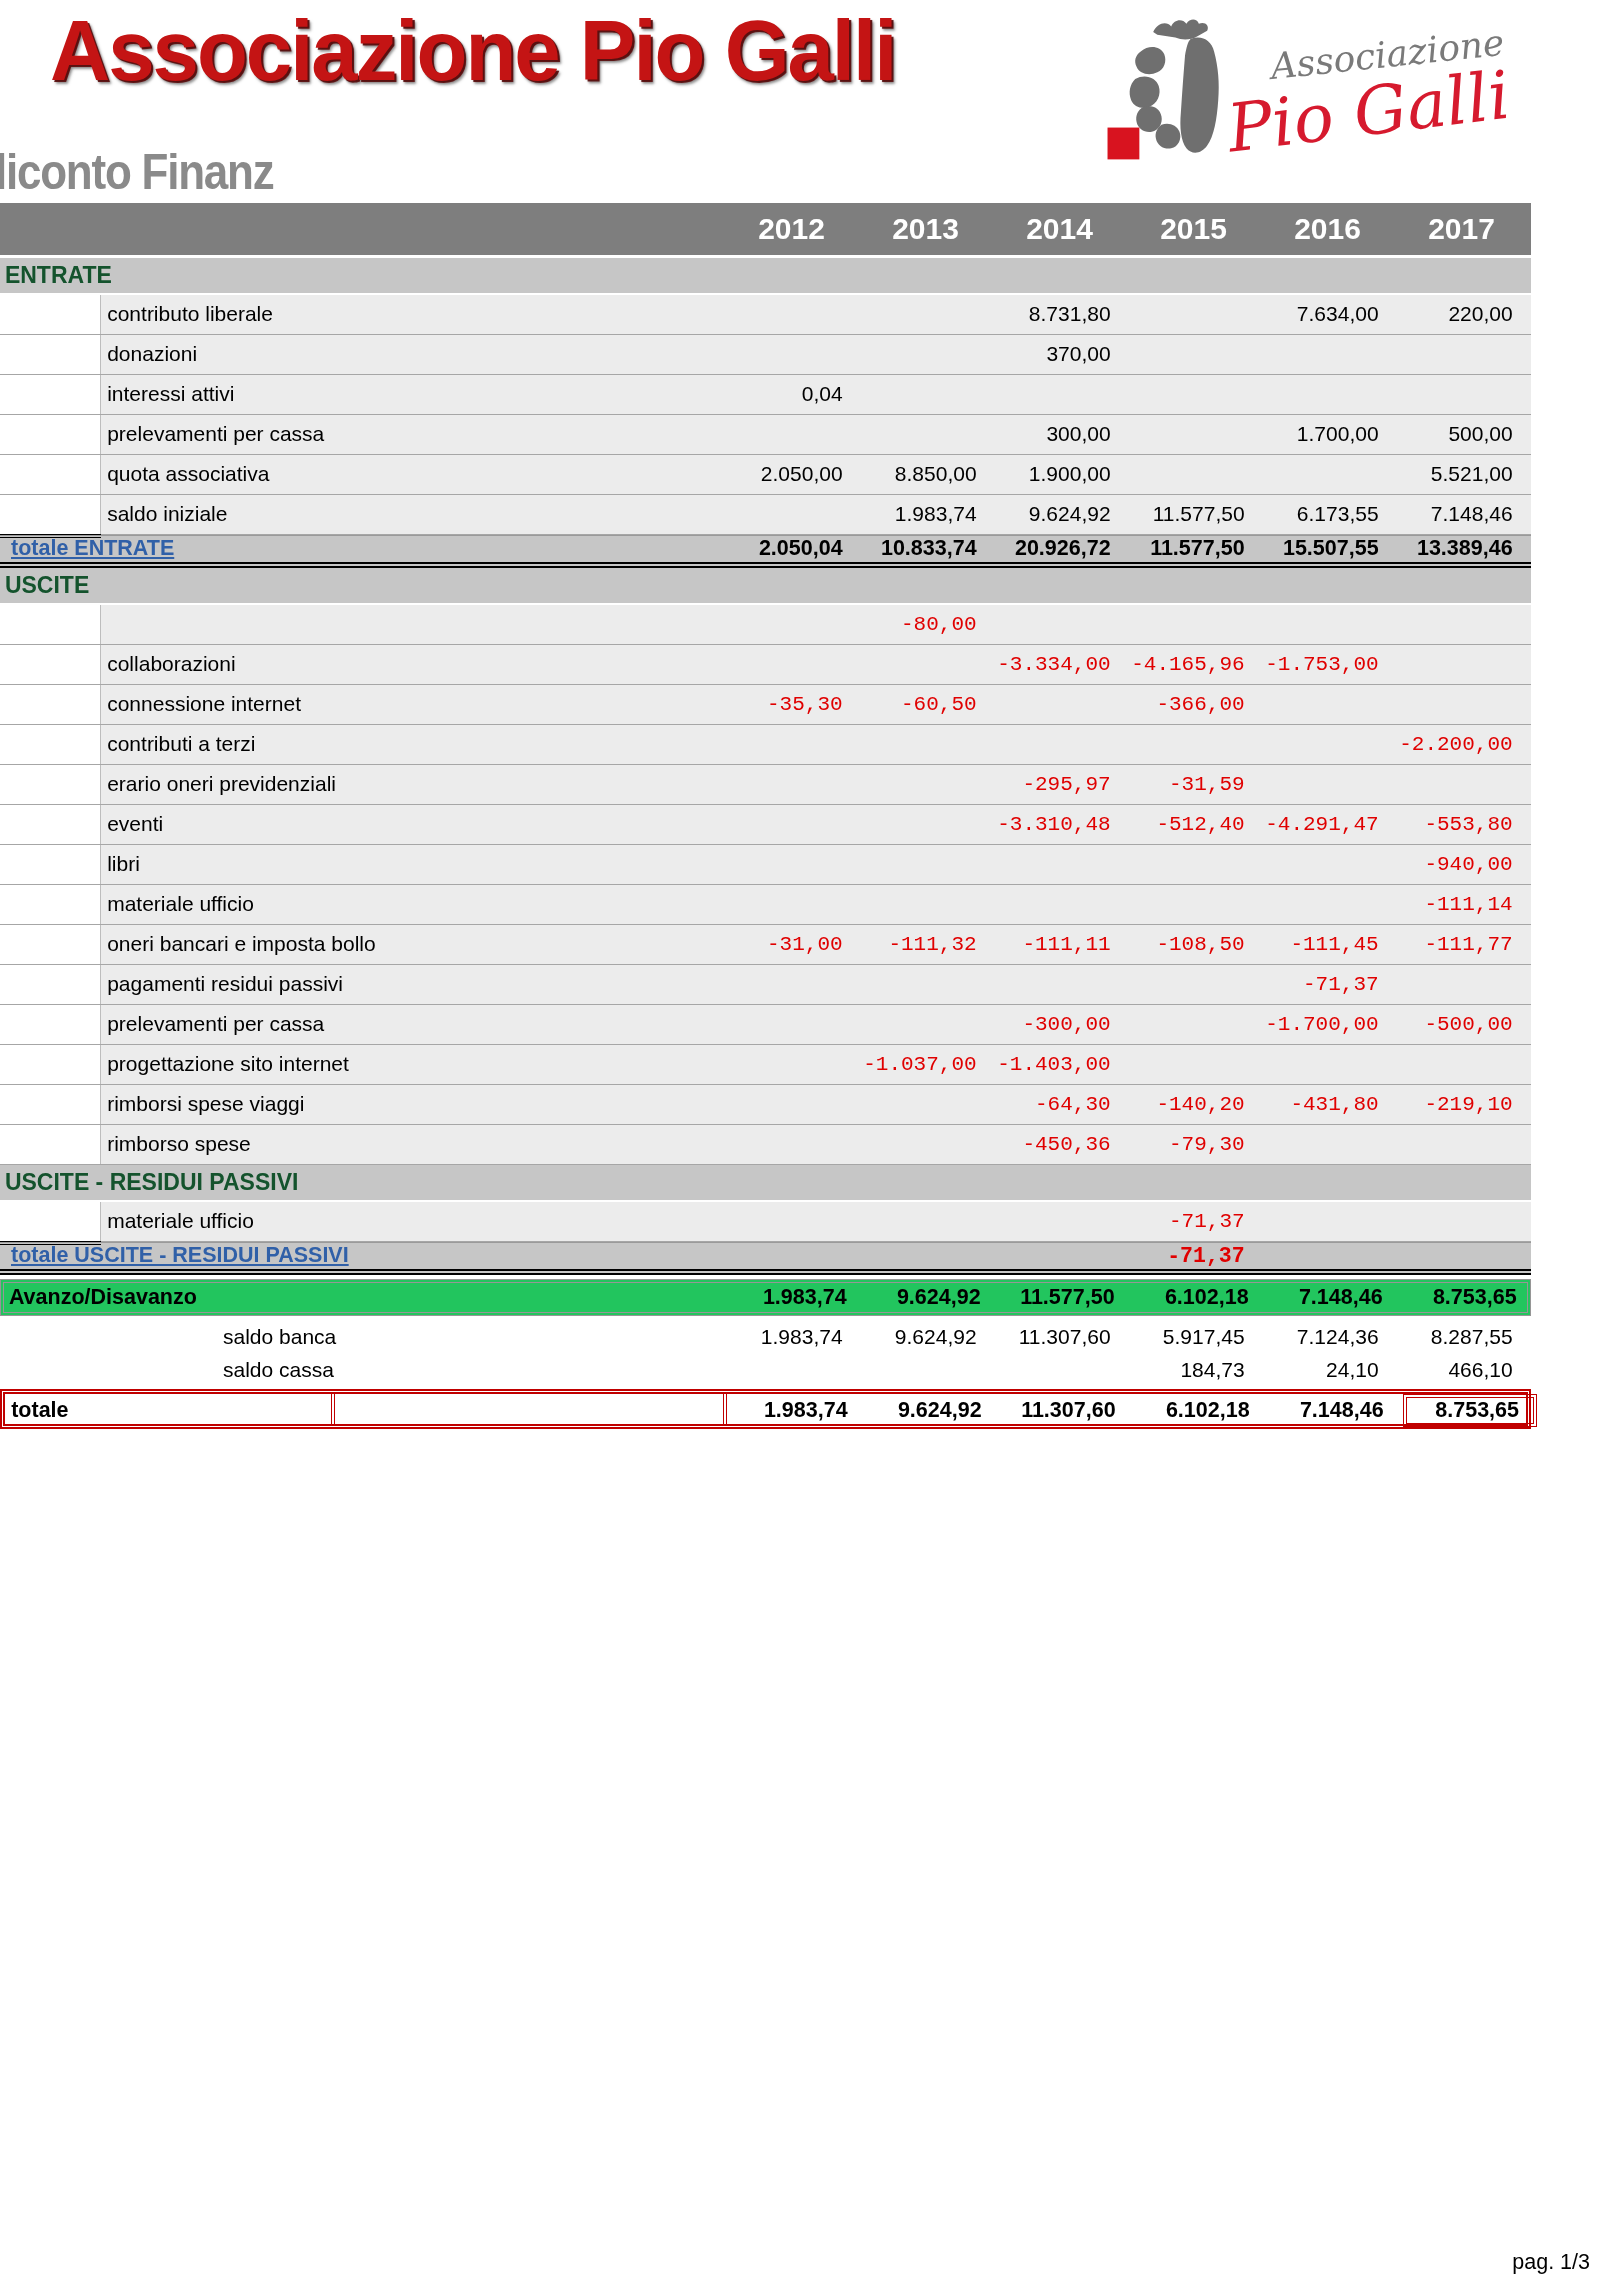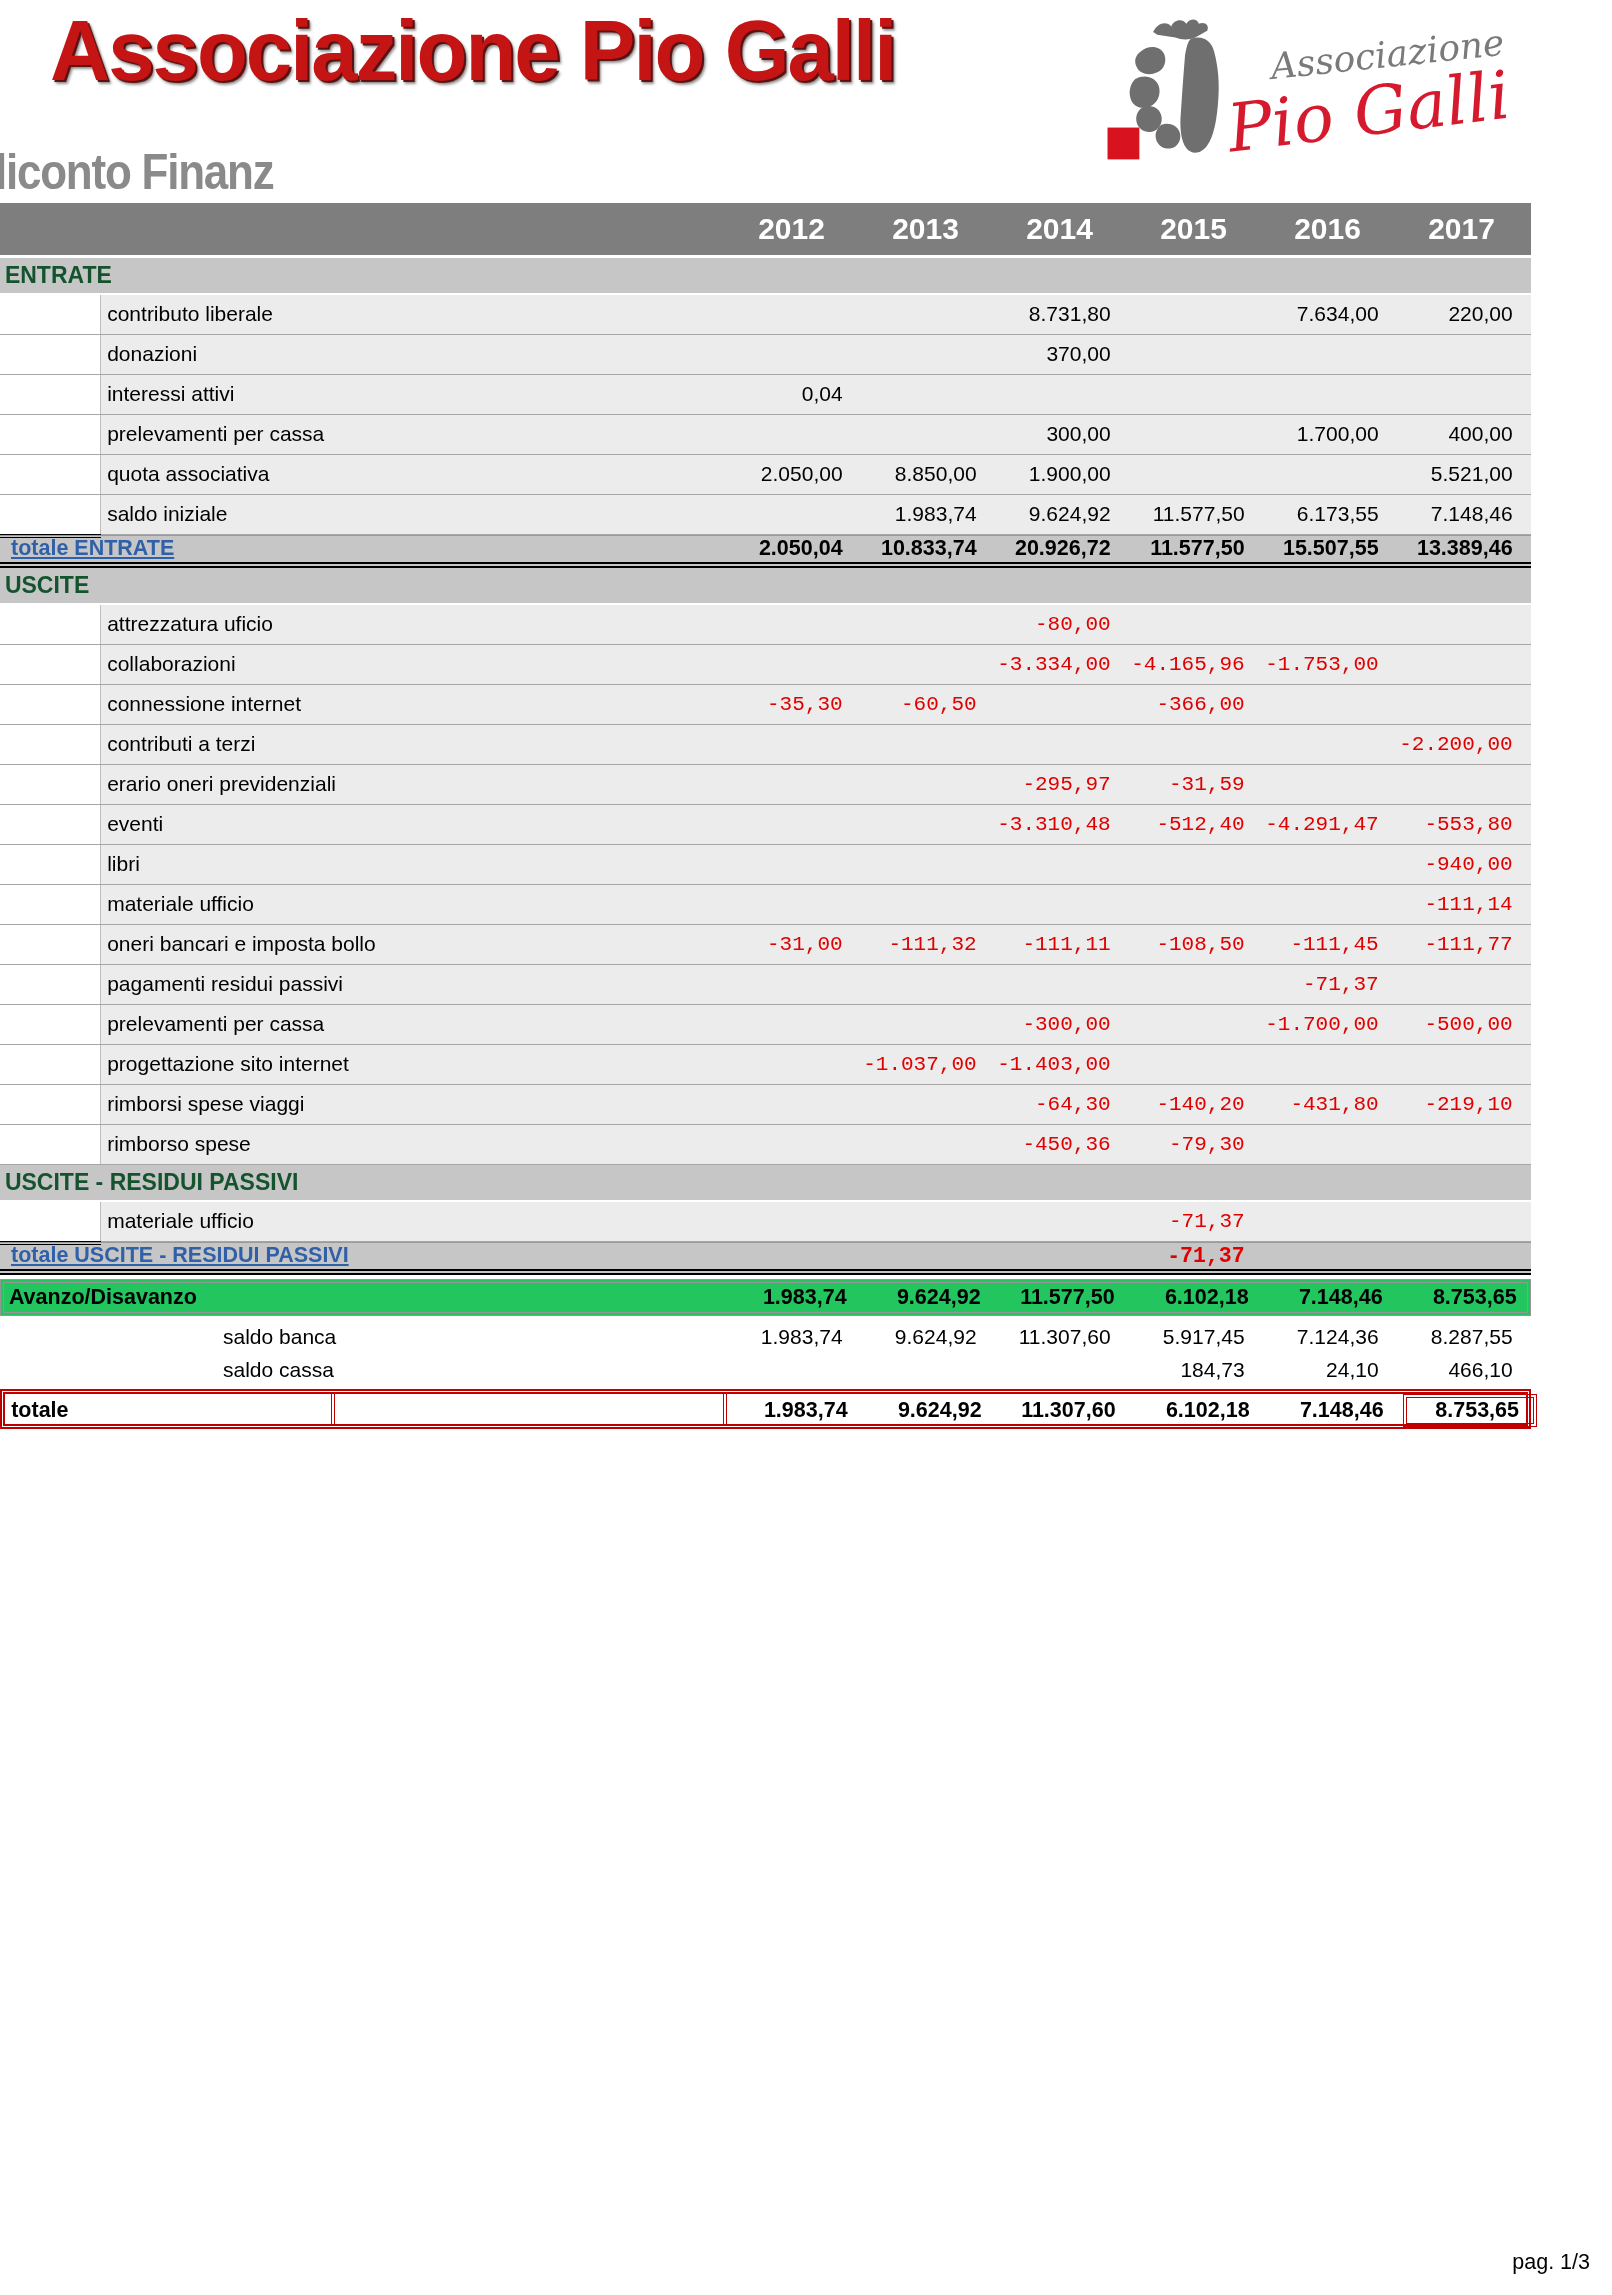--- a/index.html
+++ b/index.html
@@ -220,21 +220,21 @@
         <div class="val"></div>
       </div>
       <div class="grid item-row">
         <div class="left-box"></div>
         <div class="lbl">prelevamenti per cassa</div>
         <div class="val"></div>
         <div class="val"></div>
         <div class="val">300,00</div>
         <div class="val"></div>
         <div class="val">1.700,00</div>
-        <div class="val">400,00</div>
+        <div class="val">500,00</div>
       </div>
       <div class="grid item-row">
         <div class="left-box"></div>
         <div class="lbl">quota associativa</div>
         <div class="val">2.050,00</div>
         <div class="val">8.850,00</div>
         <div class="val">1.900,00</div>
         <div class="val"></div>
         <div class="val"></div>
         <div class="val">5.521,00</div>
@@ -254,21 +254,20 @@
         <div class="val">2.050,04</div>
         <div class="val">10.833,74</div>
         <div class="val">20.926,72</div>
         <div class="val">11.577,50</div>
         <div class="val">15.507,55</div>
         <div class="val">13.389,46</div>
       </div>
       <div class="section-band">USCITE</div>
       <div class="grid item-row">
         <div class="left-box"></div>
-        <div class="lbl">attrezzatura uficio</div>
         <div class="val"></div>
         <div class="val"></div>
         <div class="val neg">-80,00</div>
         <div class="val"></div>
         <div class="val"></div>
         <div class="val"></div>
       </div>
       <div class="grid item-row">
         <div class="left-box"></div>
         <div class="lbl">collaborazioni</div>

